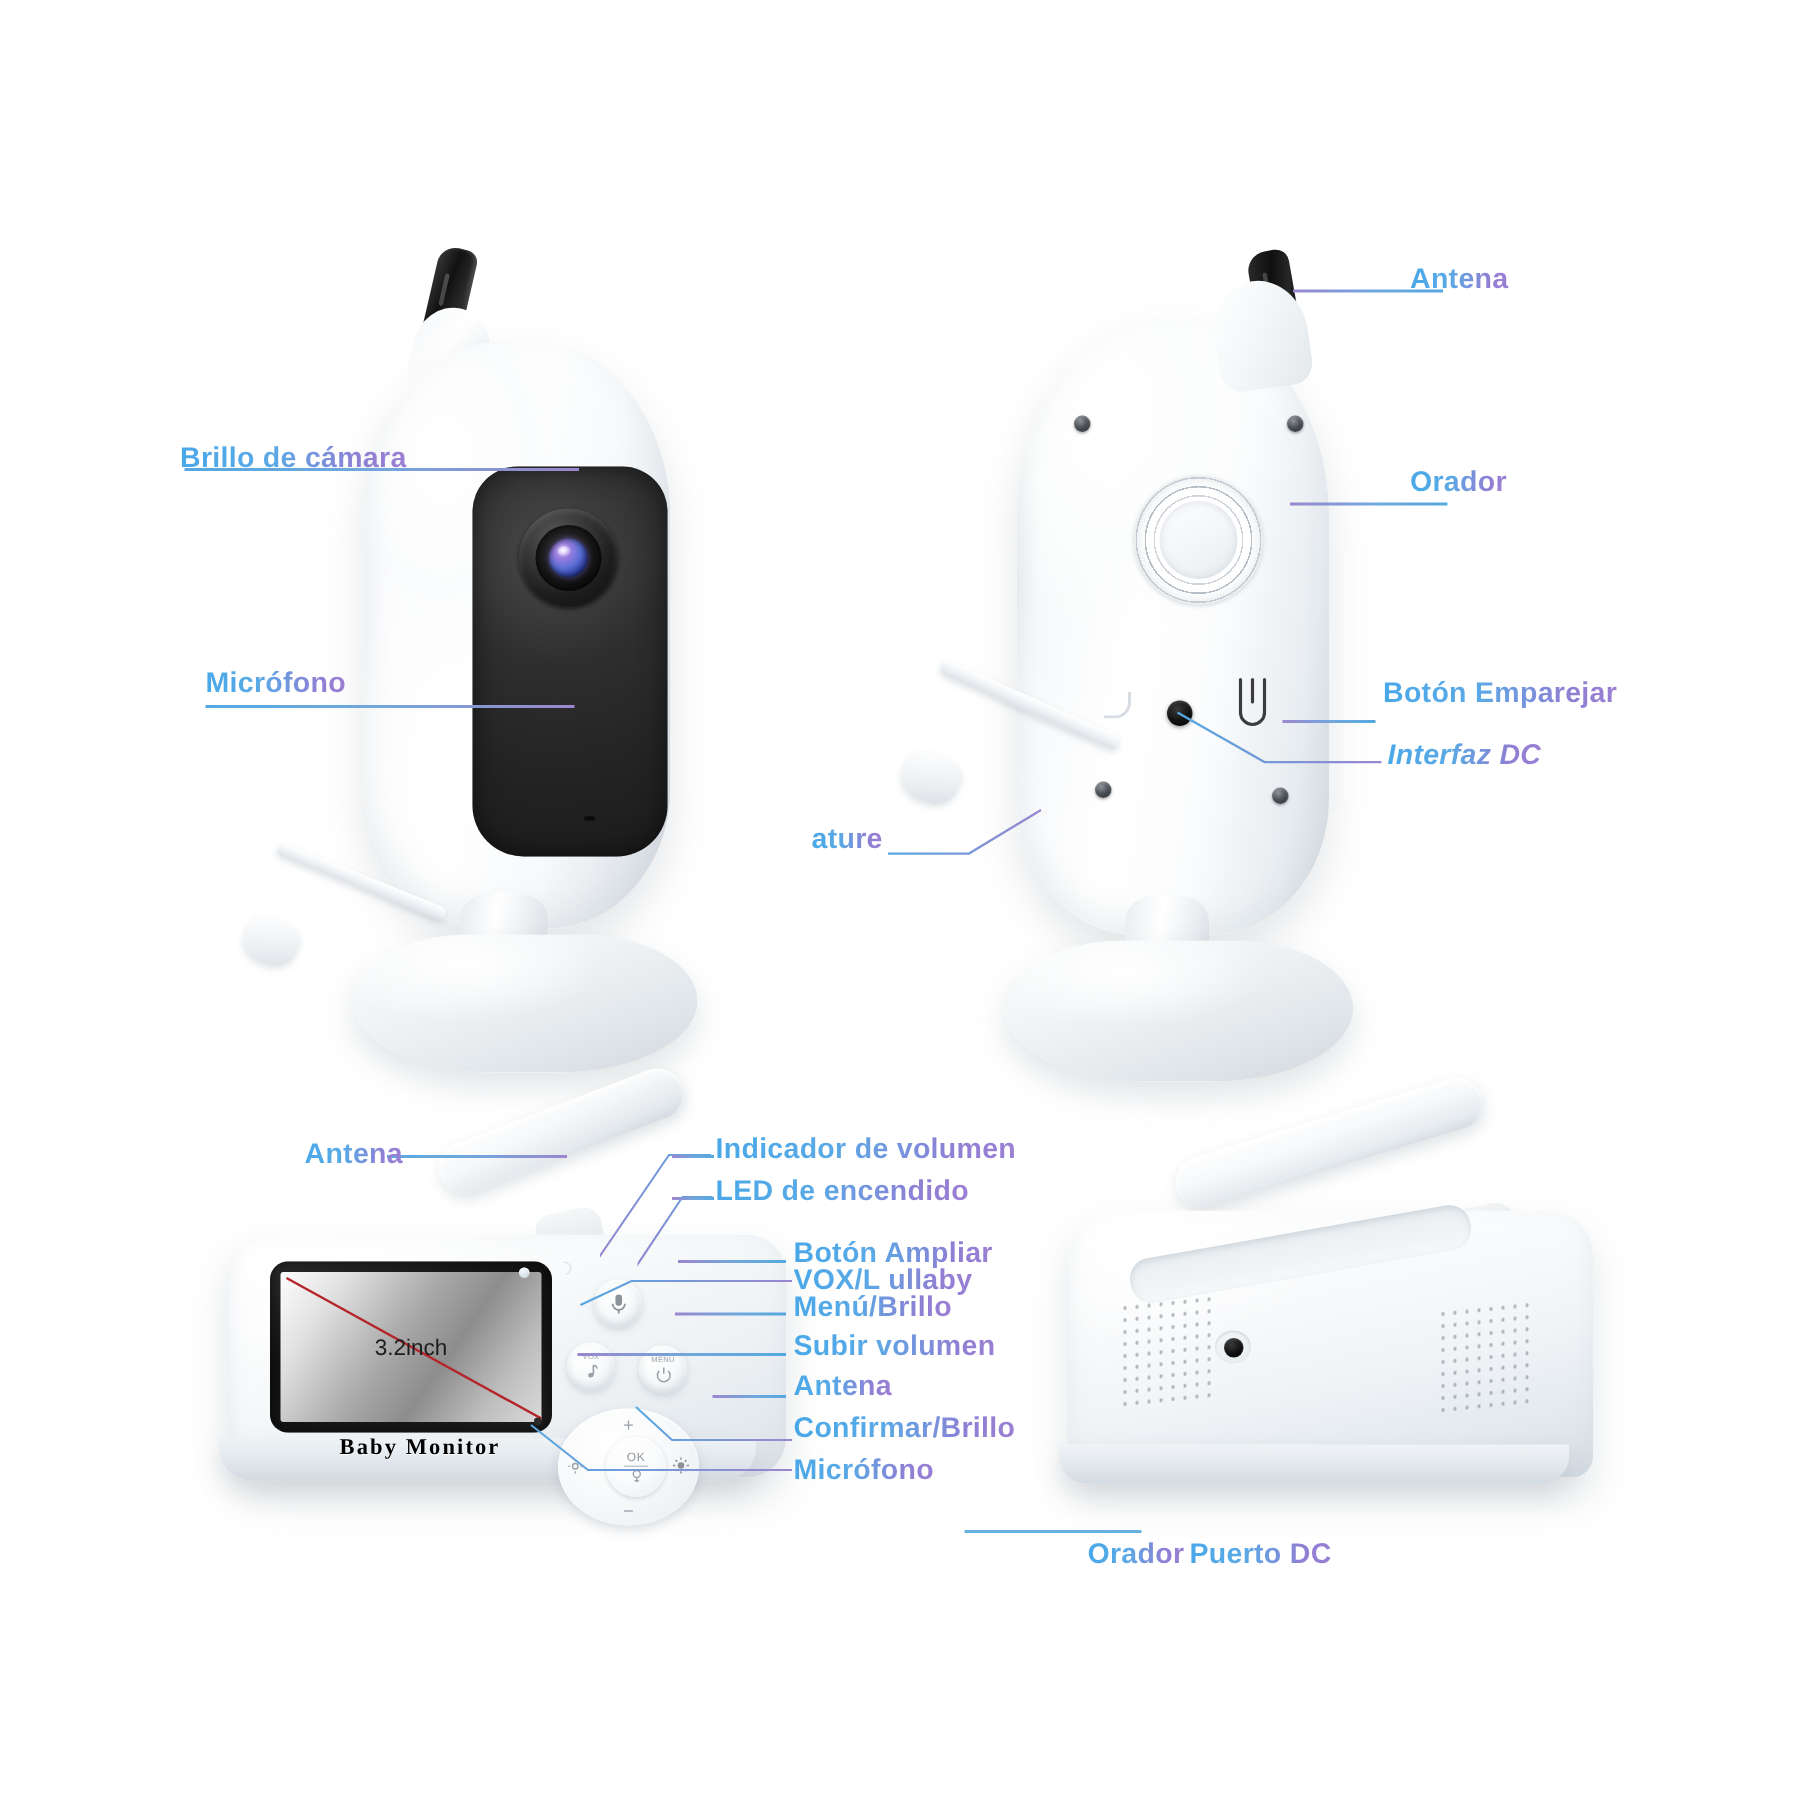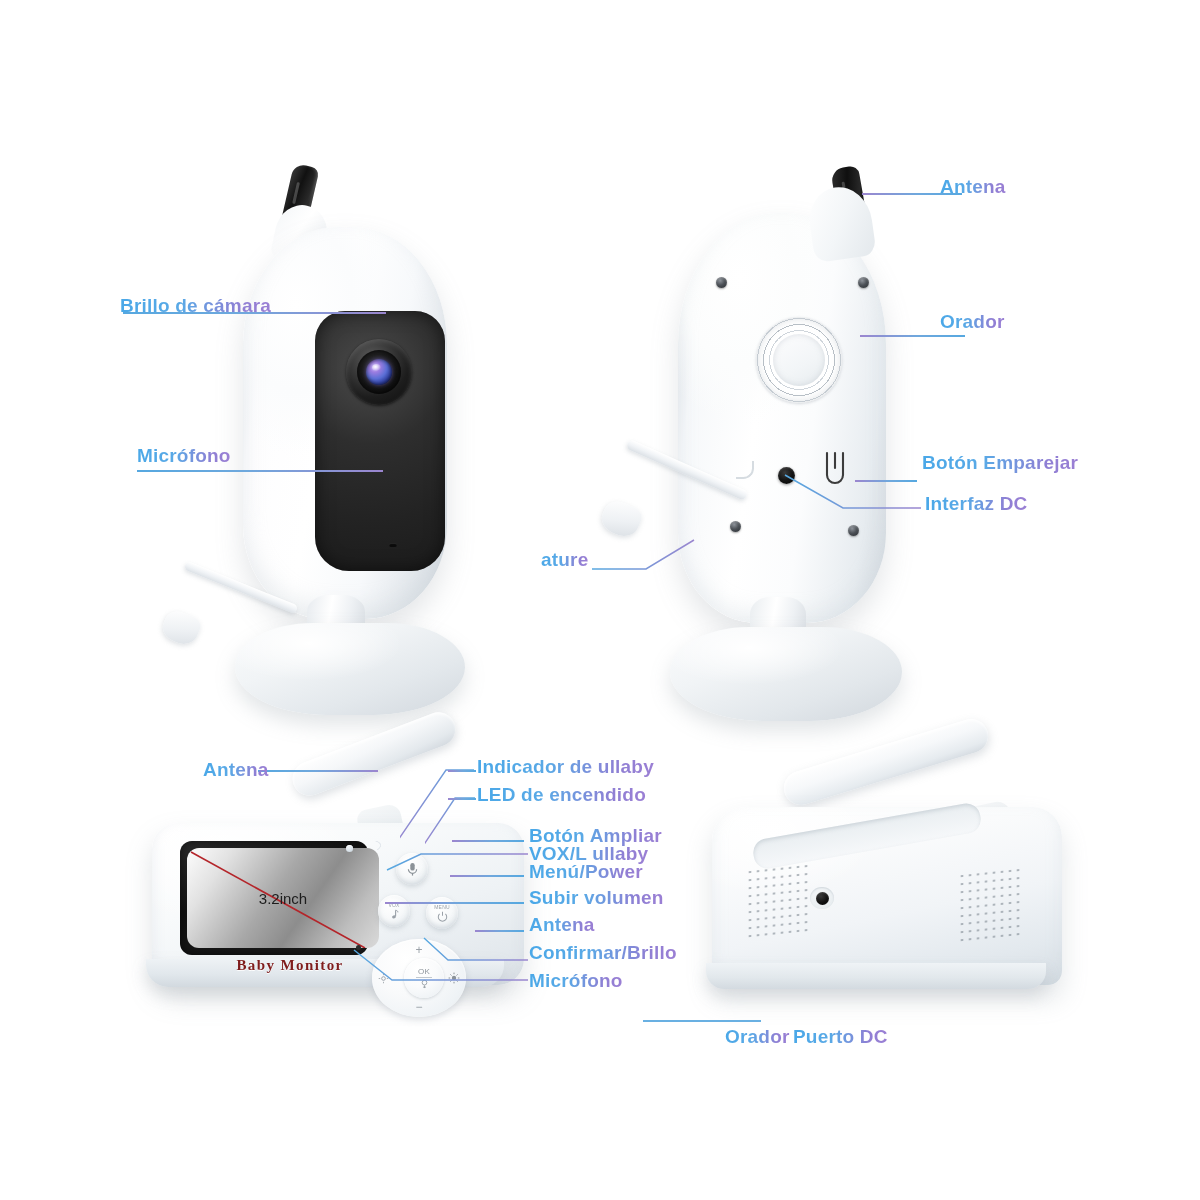--- a/index.html
+++ b/index.html
@@ -241,36 +241,36 @@
     box-shadow:0 8px 16px rgba(140,150,160,.22);
   }
 
   .mf-bezel{
     position:absolute; left:40px; top:96px; width:188px; height:114px;
     background:linear-gradient(160deg,#2b2b2b 0%,#111 40%,#1c1c1c 100%);
     border-radius:12px;
     box-shadow:inset 0 0 8px rgba(0,0,0,.6);
   }
   .mf-screen{
-    position:absolute; left:7px; top:7px; width:192px; height:100px;
+    position:absolute; left:7px; top:7px; width:174px; height:100px;
     background:linear-gradient(125deg,#fdfdfd 0%,#e2e2e2 18%,#a8a8a8 45%,#8d8d8d 62%,#bdbdbd 82%,#dadada 100%);
-    border-radius:12px;
+    border-radius:2px;
     overflow:hidden;
   }
   .mf-diag{
     position:absolute; left:-4px; top:-4px; width:194px; height:110px;
   }
   .mf-inch{
     position:absolute; left:0; right:0; top:42px; text-align:center;
     font-size:15px; color:#1d1d1d; font-family:"Liberation Sans", sans-serif;
   }
   .mf-brand{
-    position:absolute; left:62px; top:212px; width:176px; text-align:center;
+    position:absolute; left:52px; top:212px; width:176px; text-align:center;
     font-family:"Liberation Serif", serif; font-weight:bold; font-size:15px;
-    letter-spacing:1.4px; color:#7f1d1d;
+    letter-spacing:1.4px; color:#000000;
     text-shadow:0 1px 0 rgba(255,255,255,.9);
   }
 
   
   .mf-btn{
     position:absolute; border-radius:50%;
     background:
       radial-gradient(circle at 36% 28%, #ffffff 0%, #f7f9fa 48%, #e9eef1 80%, #dde3e8 100%);
     box-shadow:0 2px 5px rgba(150,160,170,.35), inset 0 1px 2px rgba(255,255,255,.95), inset 0 -2px 4px rgba(190,198,206,.5);
     display:flex; align-items:center; justify-content:center;
@@ -439,21 +439,21 @@
 
   <svg style="position:absolute; left:775px; top:465px;" width="150" height="60">
     <defs>
       <linearGradient id="gdc" x1="0" y1="0" x2="1" y2="0">
         <stop offset="0" stop-color="#56a8e0"></stop>
           <stop offset="1" stop-color="#9b86cf"></stop>
       </linearGradient>
     </defs>
     <path d="M10 10 L68 43 L146 43" fill="none" stroke="url(#gdc)" stroke-width="1.5"></path>
   </svg>
-  <div class="lbl" style="left:925px; top:493px;">Interfaz DC</div>
+  <div class="lbl" style="left:925px; top:493px;font-style:italic;">Interfaz DC</div>
 
   <svg style="position:absolute; left:590px; top:538px;" width="130" height="40">
     <defs>
       <linearGradient id="gtp" x1="0" y1="0" x2="1" y2="0">
         <stop offset="0" stop-color="#56a8e0"></stop>
           <stop offset="1" stop-color="#9b86cf"></stop>
       </linearGradient>
     </defs>
     <path d="M2 31 L56 31 L104 2" fill="none" stroke="url(#gtp)" stroke-width="1.5"></path>
   </svg>
@@ -560,21 +560,21 @@
           <stop offset="1" stop-color="#56a8e0"></stop>
       </linearGradient>
       <linearGradient id="g2" x1="0" y1="0" x2="1" y2="0">
         <stop offset="0" stop-color="#9b86cf"></stop>
           <stop offset="1" stop-color="#56a8e0"></stop>
       </linearGradient>
     </defs>
     <path d="M74 14 L46 14 L-6 90" fill="none" stroke="url(#g1)" stroke-width="1.4" transform="translate(0,0)"></path>
   </svg>
   <div class="leader rev" style="left:448px; top:770px; width:28px;"></div>
-  <div class="lbl" style="left:477px; top:756px;">Indicador de ullaby</div>
+  <div class="lbl" style="left:477px; top:756px;">Indicador de volumen</div>
 
   <svg style="position:absolute; left:425px; top:784px;" width="70" height="70">
     <path d="M50 14 L30 14 L-2 62" fill="none" stroke="url(#g2)" stroke-width="1.4"></path>
   </svg>
   <div class="leader rev" style="left:448px; top:798px; width:28px;"></div>
   <div class="lbl" style="left:477px; top:784px;">LED de encendido</div>
 
   <div class="leader rev" style="left:452px; top:840px; width:72px;"></div>
   <div class="lbl" style="left:529px; top:825px;">Botón Ampliar</div>
 
@@ -583,21 +583,21 @@
       <linearGradient id="g3" x1="0" y1="0" x2="1" y2="0">
         <stop offset="0" stop-color="#56a8e0"></stop>
           <stop offset="1" stop-color="#9b86cf"></stop>
       </linearGradient>
     </defs>
     <path d="M2 22 L36 6 L143 6" fill="none" stroke="url(#g3)" stroke-width="1.4"></path>
   </svg>
   <div class="lbl" style="left:529px; top:843px;">VOX/L ullaby</div>
 
   <div class="leader rev" style="left:450px; top:875px; width:74px;"></div>
-  <div class="lbl" style="left:529px; top:861px;">Menú/Power</div>
+  <div class="lbl" style="left:529px; top:861px;">Menú/Brillo</div>
 
   <div class="leader rev" style="left:385px; top:902px; width:139px;"></div>
   <div class="lbl" style="left:529px; top:887px;">Subir volumen</div>
 
   <div class="leader rev" style="left:475px; top:930px; width:49px;"></div>
   <div class="lbl" style="left:529px; top:914px;">Antena</div>
 
   <svg style="position:absolute; left:422px; top:936px;" width="108" height="30">
     <defs>
       <linearGradient id="g4" x1="0" y1="0" x2="1" y2="0">

